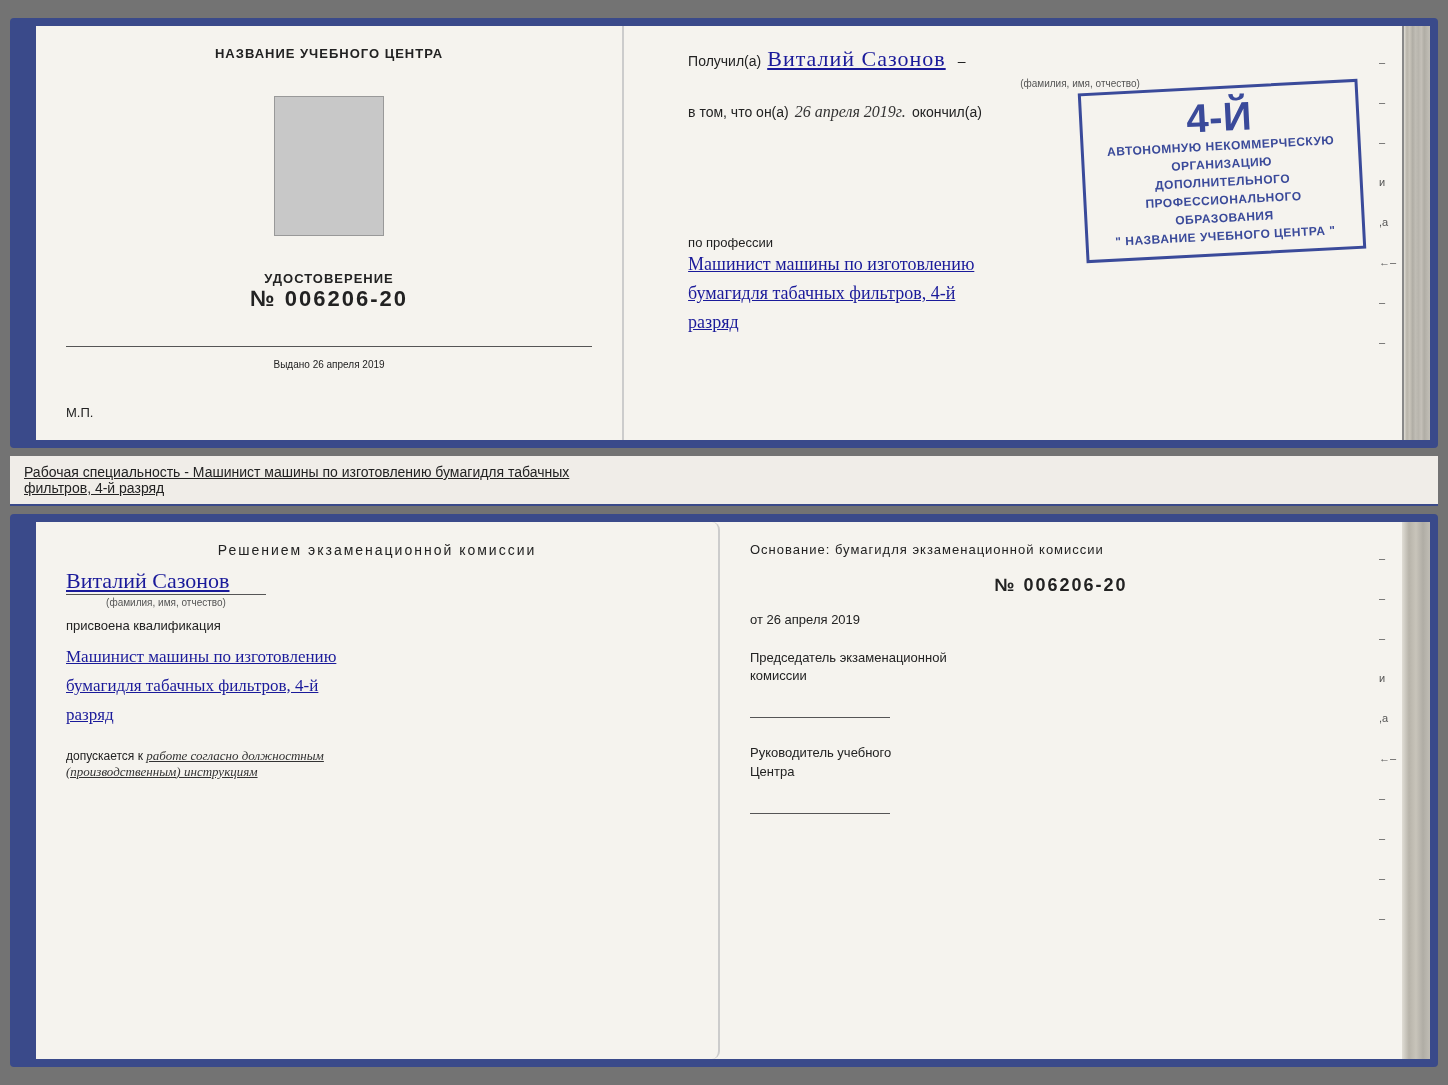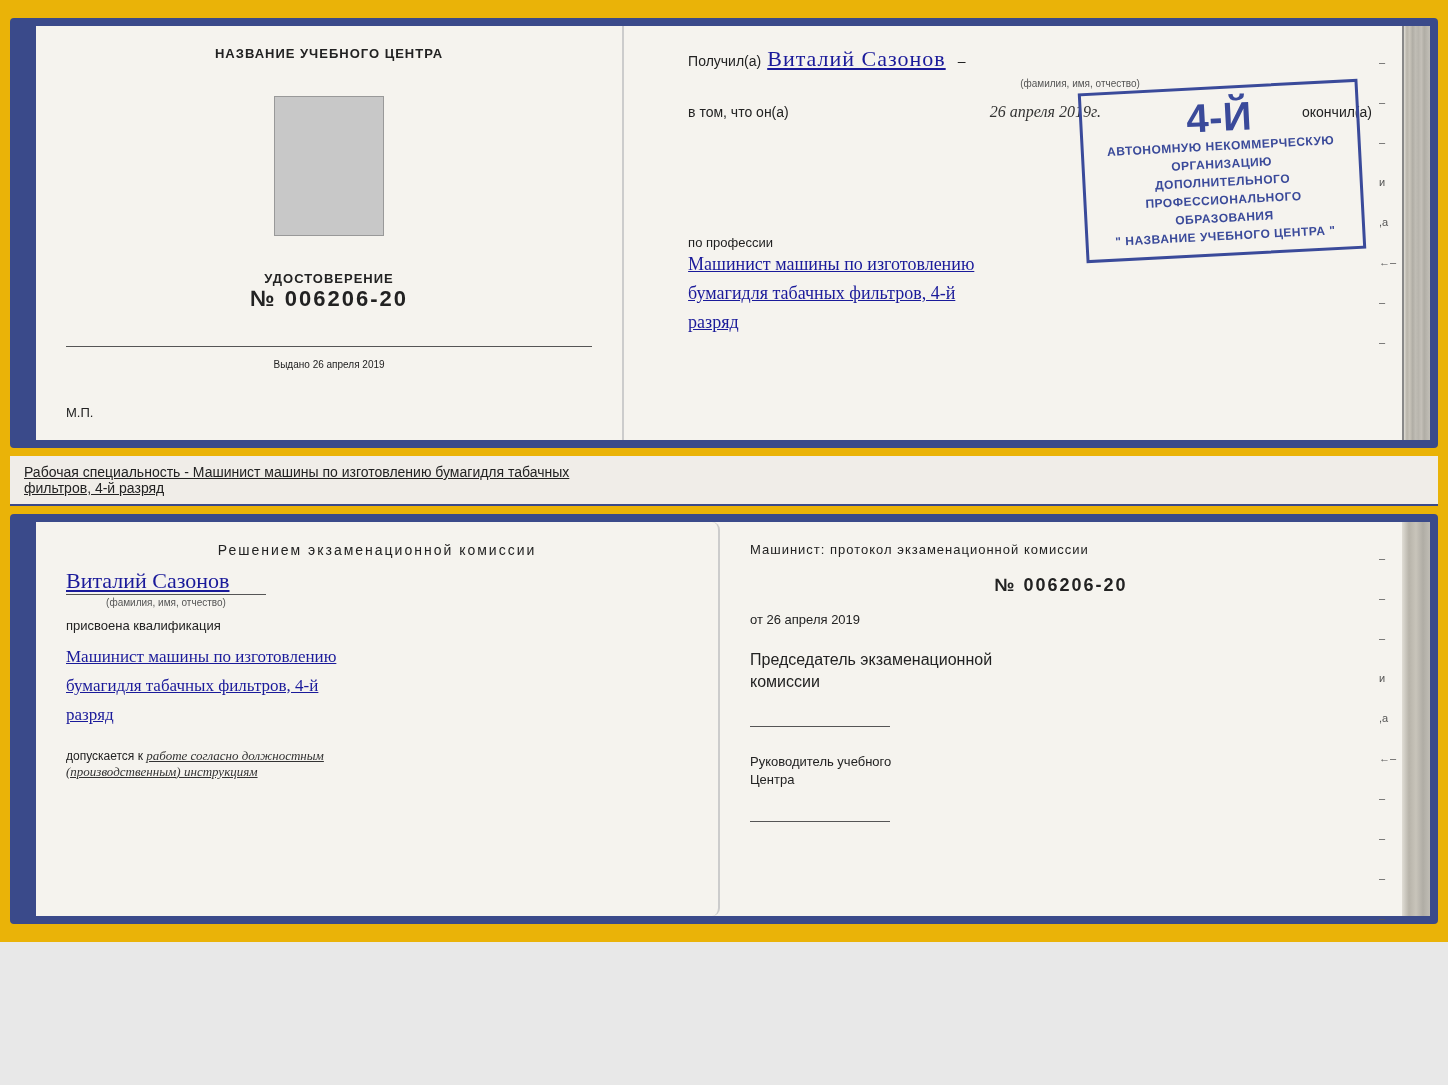--- a/index.html
+++ b/index.html
@@ -6,22 +6,22 @@
     body {
       width: 1448px;
       height: 1085px;
       background: #e8e8e8;
       font-family: Arial, sans-serif;
       overflow: hidden;
     }
 
     .page {
       width: 1448px;
-      height: 942px;
-      background: #eab308;
+      height: 1085px;
+      background: #737373;
       display: flex;
       flex-direction: column;
       padding: 18px 10px;
       gap: 8px;
     }
 
     
     .top-doc {
       background: #f5f3ee;
       border: 8px solid #3a4a8a;
@@ -138,21 +138,20 @@
       color: #555;
       text-align: center;
     }
 
     .in-that-line {
       font-size: 14px;
       color: #222;
       display: flex;
       align-items: baseline;
       gap: 6px;
-      justify-content: space-between;
     }
 
     .handwritten-date {
       font-family: 'Segoe Script', 'Comic Sans MS', cursive;
       font-size: 16px;
       color: #333;
       font-style: italic;
     }
 
     .finished-word {
@@ -326,21 +325,21 @@
       font-size: 13px;
       color: #222;
       margin-top: 4px;
     }
 
     .basis-date-value {
       font-style: normal;
     }
 
     .chairman-label {
-      font-size: 16px;
+      font-size: 13px;
       color: #222;
       margin-top: 10px;
       line-height: 1.4;
     }
 
     .signature-line {
       border-bottom: 1px solid #555;
       width: 140px;
       margin-top: 20px;
     }
@@ -461,21 +460,21 @@
       </div>
 
       <div class="allowed-label">
         <span>допускается к</span>
         <span class="allowed-handwritten">работе согласно должностным</span><br>
         <span class="allowed-handwritten">(производственным) инструкциям</span>
       </div>
     </div>
 
     <div class="bottom-doc-right">
-      <div class="basis-label">Машинист: протокол экзаменационной  комиссии</div>
+      <div class="basis-label">Основание: бумагидля экзаменационной  комиссии</div>
       <div class="basis-number">№  006206-20</div>
 
       <div class="basis-date">
         <span>от</span>
         <span class="basis-date-value">26 апреля 2019</span>
       </div>
 
       <div class="chairman-label">
         <span>Председатель экзаменационной</span><br>
         <span>комиссии</span>

